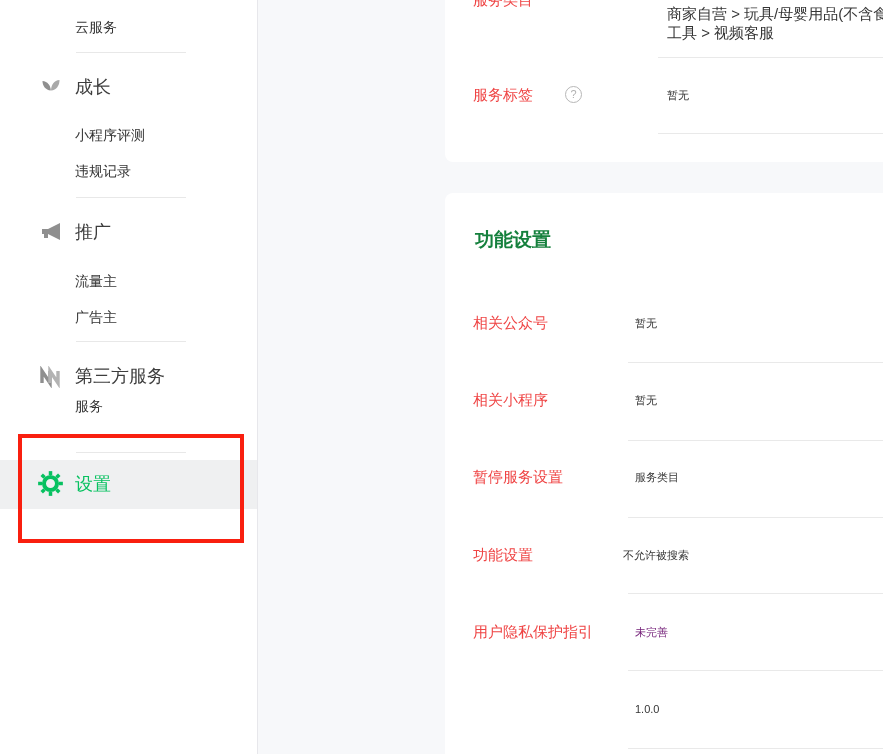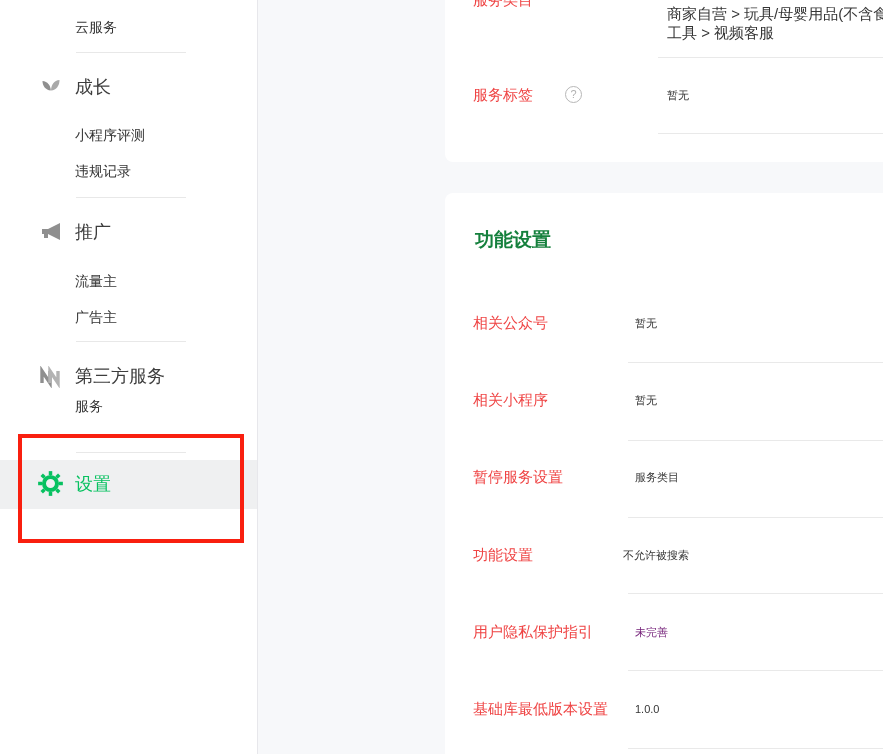--- a/index.html
+++ b/index.html
@@ -144,18 +144,17 @@
       <div class="card-div" style="top:324px"></div>
 
       <div class="row-label" style="top:352px">功能设置</div>
       <div class="row-value" style="left:178px; top:352px">不允许被搜索</div>
       <div class="card-div" style="top:400px"></div>
 
       <div class="row-label" style="top:429px">用户隐私保护指引</div>
       <div class="row-value warn" style="left:190px; top:429px">未完善</div>
       <div class="card-div" style="top:477px"></div>
 
-      <div class="row-label" style="top:506px">基础库最低版本设置</div>
       <div class="row-value" style="left:190px; top:506px">1.0.0</div>
       <div class="card-div" style="top:555px"></div>
     </section>
   </main>
 </div>
 
 </body></html>

